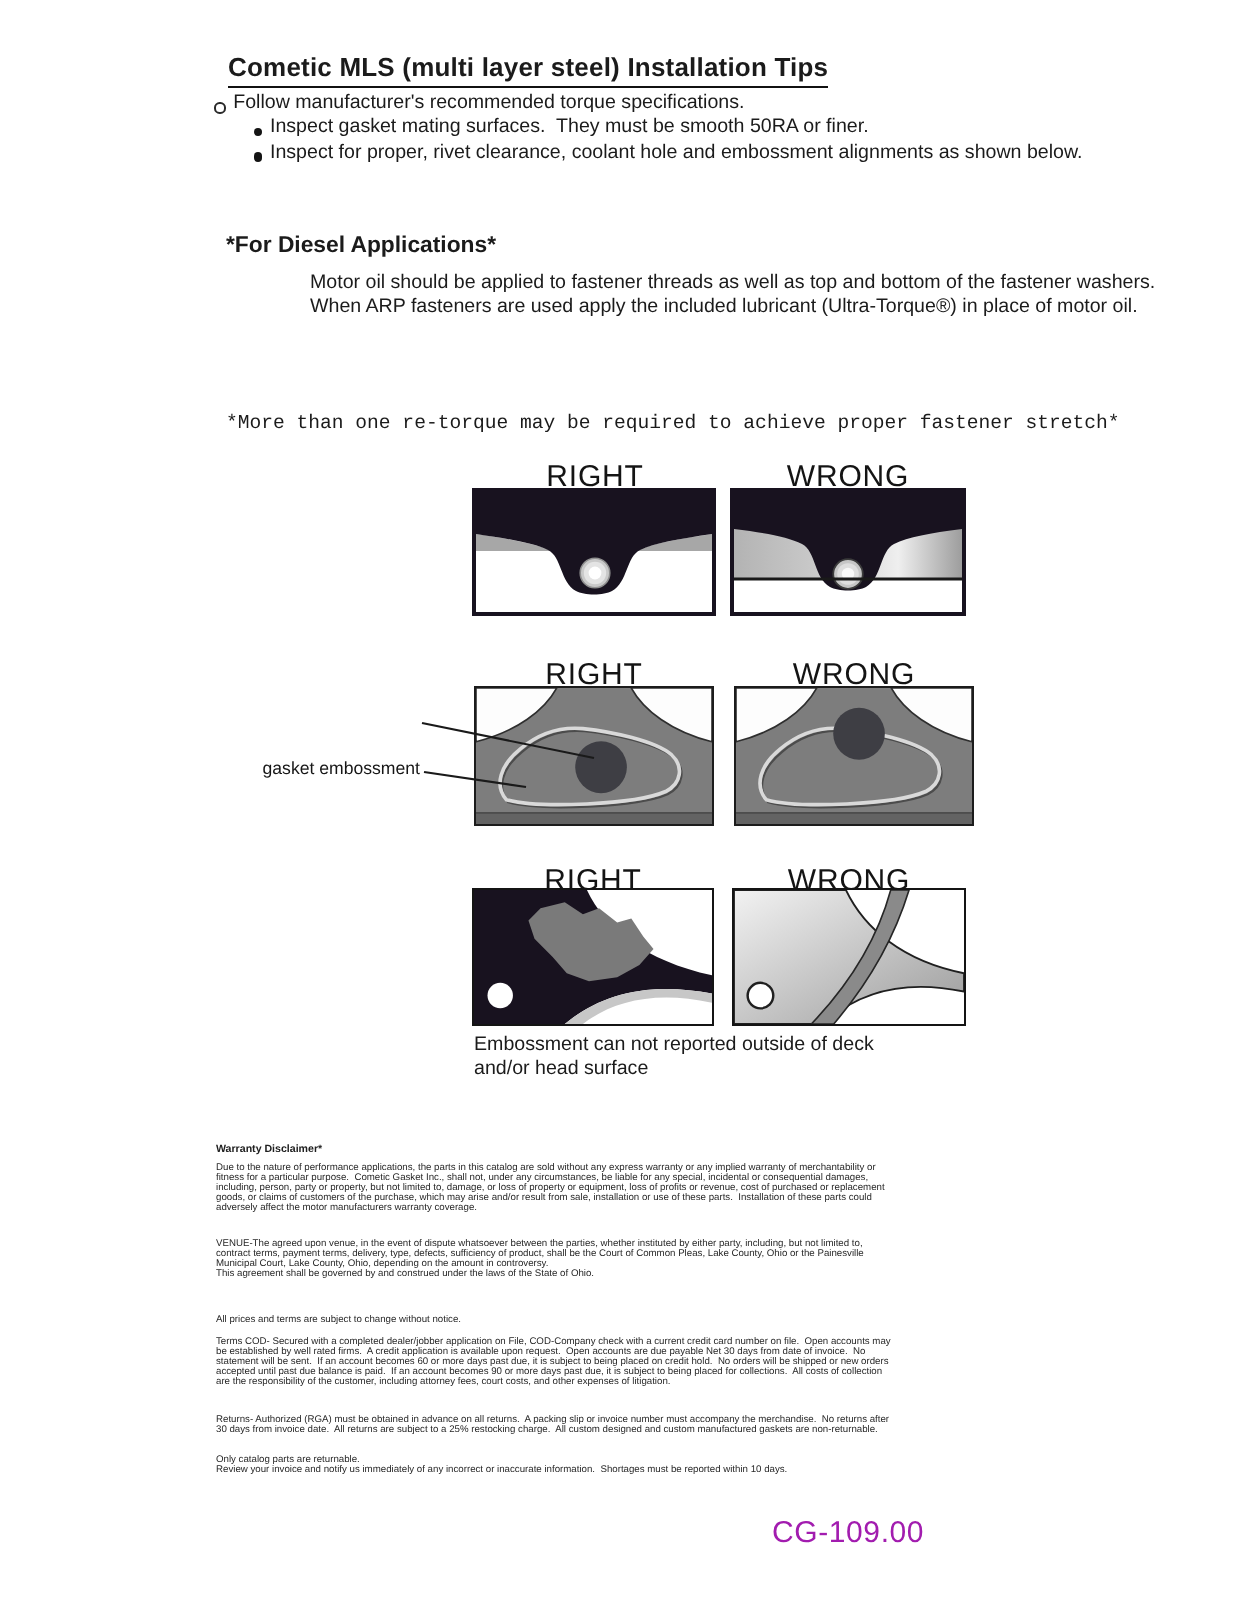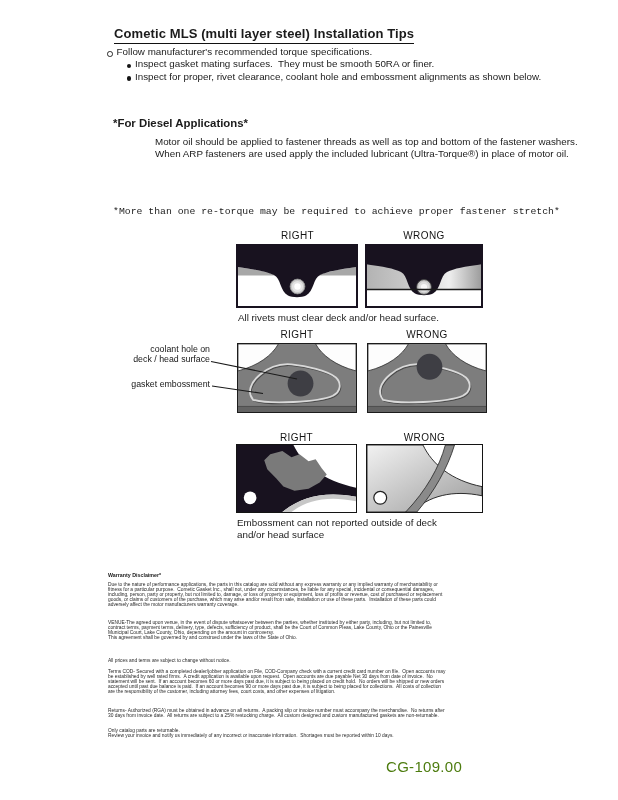--- a/index.html
+++ b/index.html
@@ -14,21 +14,21 @@
   .tip.sub{margin-left:20px;}
   .marker-o{width:3.6px;height:3.6px;border:1px solid #2a2a2a;border-radius:50%;margin:3.8px 4px 0 0;flex:none;}
   .marker-f{width:4.4px;height:4.4px;background:#141414;border-radius:50%;margin:3.6px 3.6px 0 0;flex:none;}
 
   .diesel-heading{position:absolute;left:113px;top:117px;font-size:11.4px;font-weight:bold;white-space:pre;}
   .para{position:absolute;font-size:9.8px;line-height:11.8px;white-space:pre;}
   #p1{left:123px;top:136px;margin-left:32px;}
   #p2{left:113px;top:165px;}
   #note{left:113px;top:206px;font-family:Liberation Mono, monospace;}
 
-  .dlabel{position:absolute;font-size:10px;letter-spacing:.4px;text-align:center;color:#141414;white-space:pre;}
+  .dlabel{position:absolute;font-size:15px;letter-spacing:.4px;text-align:center;color:#141414;white-space:pre;}
   #lab1r{left:237px;top:230px;width:121px;}
   #lab1w{left:365px;top:230px;width:118px;}
   #lab2r{left:237px;top:329px;width:120px;}
   #lab2w{left:367px;top:329px;width:120px;}
   #lab3r{left:236px;top:432px;width:121px;}
   #lab3w{left:366px;top:432px;width:117px;}
 
   .panel{position:absolute;border:2px solid #18121f;background:#fff;box-sizing:border-box;}
   .panel svg{display:block;width:100%;height:100%;}
   #panel1r{left:236px;top:244px;width:122px;height:64px;}
@@ -50,21 +50,21 @@
 
   .fineprint-head{position:absolute;left:108px;top:572px;font-size:5.3px;font-weight:bold;color:#202020;white-space:pre;}
   .fp{position:absolute;left:108px;width:412px;font-size:4.85px;line-height:5.05px;color:#282828;white-space:pre;}
   #fp0{top:582px;}
   #fp1{top:620px;}
   #fp2{top:658px;}
   #fp3{top:669px;}
   #fp4{top:708px;}
   #fp5{top:728px;}
 
-  .docnum{position:absolute;left:386px;top:758px;font-size:15px;letter-spacing:.3px;color:#4d7c0f;white-space:pre;}
+  .docnum{position:absolute;left:386px;top:758px;font-size:15px;letter-spacing:.3px;color:#a21caf;white-space:pre;}
 </style>
 </head>
 <body>
 
 <div class="page">
 
   <div class="title">Cometic MLS (multi layer steel) Installation Tips</div>
 
   <div class="tips">
     <div class="tip">
@@ -112,27 +112,24 @@
       </defs>
       <rect x="0" y="18.5" width="114" height="25" fill="url(#deckGrad)"></rect>
       <path d="M0,0 H114 V18.5 C98,20.5 87,22.5 80,26 C73,29.5 74,43 66,47.5 C62,49.8 52,49.8 48,47.5 C40,43 41,29.5 34,26 C27,22.5 16,20.5 0,18.5 Z" fill="#18121f"></path>
       <circle cx="57" cy="41" r="7.4" fill="#c6c6c6" stroke="#3c3c3c" stroke-width="0.9"></circle>
       <circle cx="57" cy="41" r="5.4" fill="#dedede"></circle>
       <circle cx="57" cy="41" r="3.1" fill="#f8f8f8"></circle>
       <line x1="0" y1="43.5" x2="114" y2="43.5" stroke="#191919" stroke-width="1.4"></line>
     </svg>
   </div>
 
-  <div class="caption" id="cap1">All rivets must clear deck and/or head surface.</div>
 
   <div class="dlabel" id="lab2r">RIGHT</div>
   <div class="dlabel" id="lab2w">WRONG</div>
 
-  <div class="annot" id="annot1">coolant hole on
-deck / head surface</div>
   <div class="annot" id="annot2">gasket embossment</div>
 
   <div class="panel" id="panel2r">
     <svg viewBox="0 0 117 67" preserveAspectRatio="none">
       <rect x="0" y="0" width="117" height="67" fill="#7d7d7d"></rect>
       <path d="M0,0 H40 C34,11 20,21.5 0,26.5 Z" fill="#fdfdfd" stroke="#2e2e2e" stroke-width="0.8"></path>
       <path d="M117,0 H77 C83,11 97,21.5 117,26.5 Z" fill="#fdfdfd" stroke="#2e2e2e" stroke-width="0.8"></path>
       <g transform="translate(1,1.3)">
         <path d="M15,55 C9,48 12,38 22,30 C31,22.5 42,19 53,20 C67,21.5 89,26 97,33 C103,38.5 102,47 94,51 C79,57.5 31,59.5 15,55 Z" fill="none" stroke="#4c4c4c" stroke-width="1.1"></path>
       </g>

